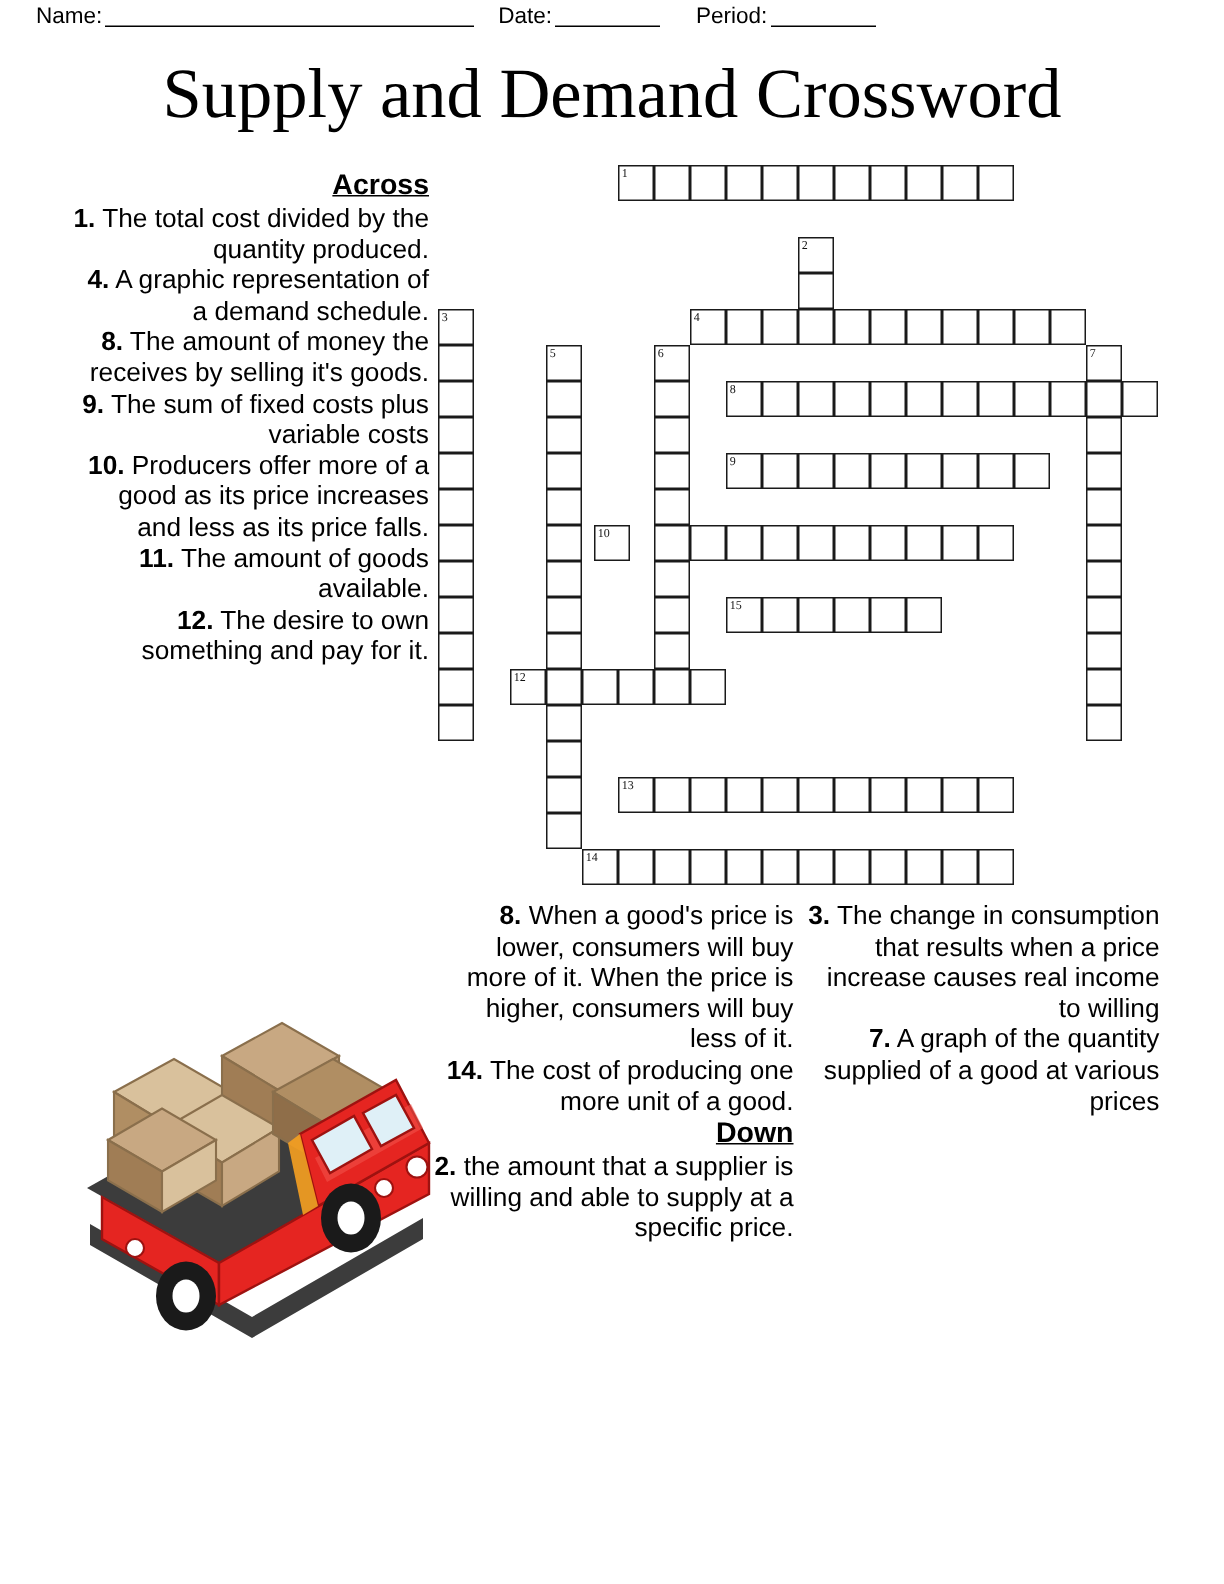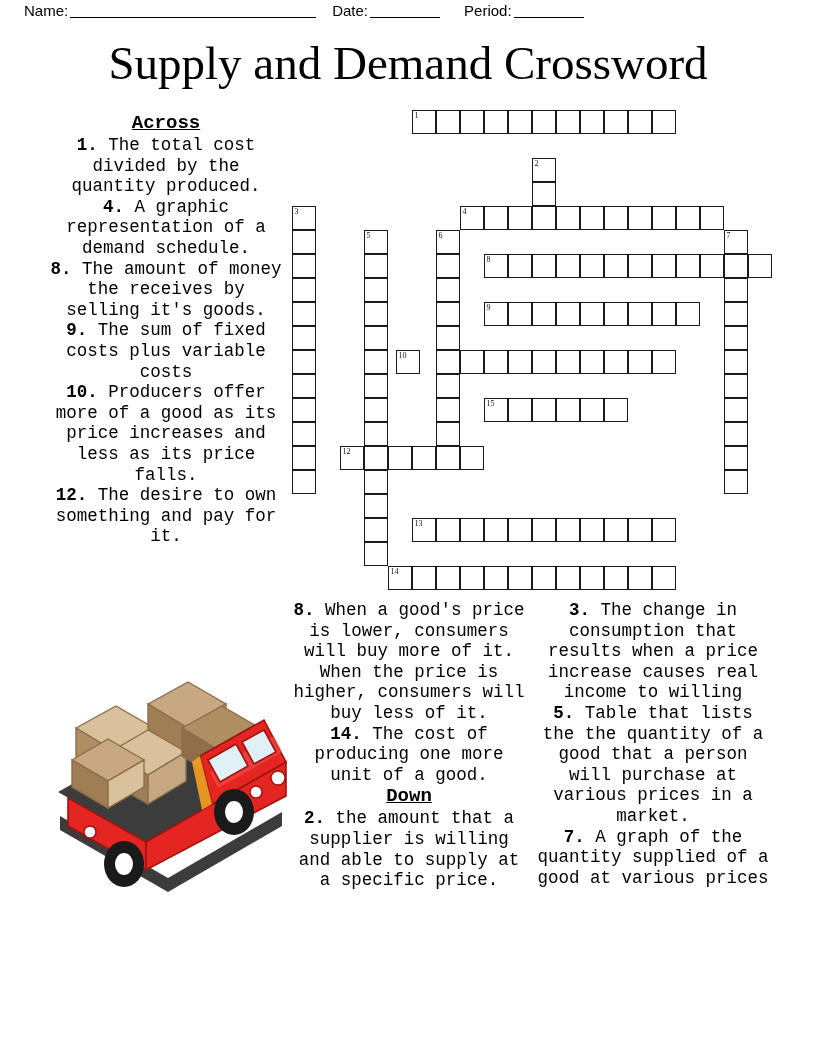--- a/index.html
+++ b/index.html
@@ -39,24 +39,24 @@
     font-family:"Liberation Serif", serif;
     font-size:47px;
     font-weight:400;
     letter-spacing:0px;
     line-height:58px;
   }
 
   
   .clues{
     position:absolute;
-    font-family:Liberation Mono, monospace;
+    font-family:Liberation Sans, sans-serif;
     font-size:17.5px;
     line-height:20.6px;
-    text-align:center;
+    text-align:right;
   }
   .col-left{left:46px;top:112px;width:240px;}
   .col-mid{left:289px;top:600px;width:240px;}
   .col-right{left:533px;top:600px;width:240px;}
   .sec-head{
     font-weight:bold;
     text-decoration:underline;
     font-size:19px;
     line-height:23px;
     display:block;
@@ -106,33 +106,33 @@
 
   <div class="title">Supply and Demand Crossword</div>
 
   <div class="clues col-left">
     <span class="sec-head">Across</span>
     <div class="clue"><span class="num">1.</span> <span>The total cost divided by the quantity produced.</span></div>
     <div class="clue"><span class="num">4.</span> <span>A graphic representation of a demand schedule.</span></div>
     <div class="clue"><span class="num">8.</span> <span>The amount of money the receives by selling it's goods.</span></div>
     <div class="clue"><span class="num">9.</span> <span>The sum of fixed costs plus variable costs</span></div>
     <div class="clue"><span class="num">10.</span> <span>Producers offer more of a good as its price increases and less as its price falls.</span></div>
+    <div class="clue"><span class="num">11.</span> <span>The amount of goods available.</span></div>
     <div class="clue"><span class="num">12.</span> <span>The desire to own something and pay for it.</span></div>
   </div>
 
   <div class="clues col-mid">
     <div class="clue"><span class="num">8.</span> <span>When a good's price is lower, consumers will buy more of it. When the price is higher, consumers will buy less of it.</span></div>
     <div class="clue"><span class="num">14.</span> <span>The cost of producing one more unit of a good.</span></div>
     <span class="sec-head">Down</span>
     <div class="clue"><span class="num">2.</span> <span>the amount that a supplier is willing and able to supply at a specific price.</span></div>
   </div>
 
   <div class="clues col-right">
     <div class="clue"><span class="num">3.</span> <span>The change in consumption that results when a price increase causes real income to willing</span></div>
-    <div class="clue"><span class="num">5.</span> <span>Table that lists the the quantity of a good that a person will purchase at various prices in a market.</span></div>
     <div class="clue"><span class="num">7.</span> <span>A graph of the quantity supplied of a good at various prices</span></div>
   </div>
 
   <div id="grid">
       <div class="cell" style="left: 120px; top: 0px;">
         <span class="cnum">1</span>
       </div>
       <div class="cell" style="left: 144px; top: 0px;"></div>
       <div class="cell" style="left: 168px; top: 0px;"></div>
       <div class="cell" style="left: 192px; top: 0px;"></div>

